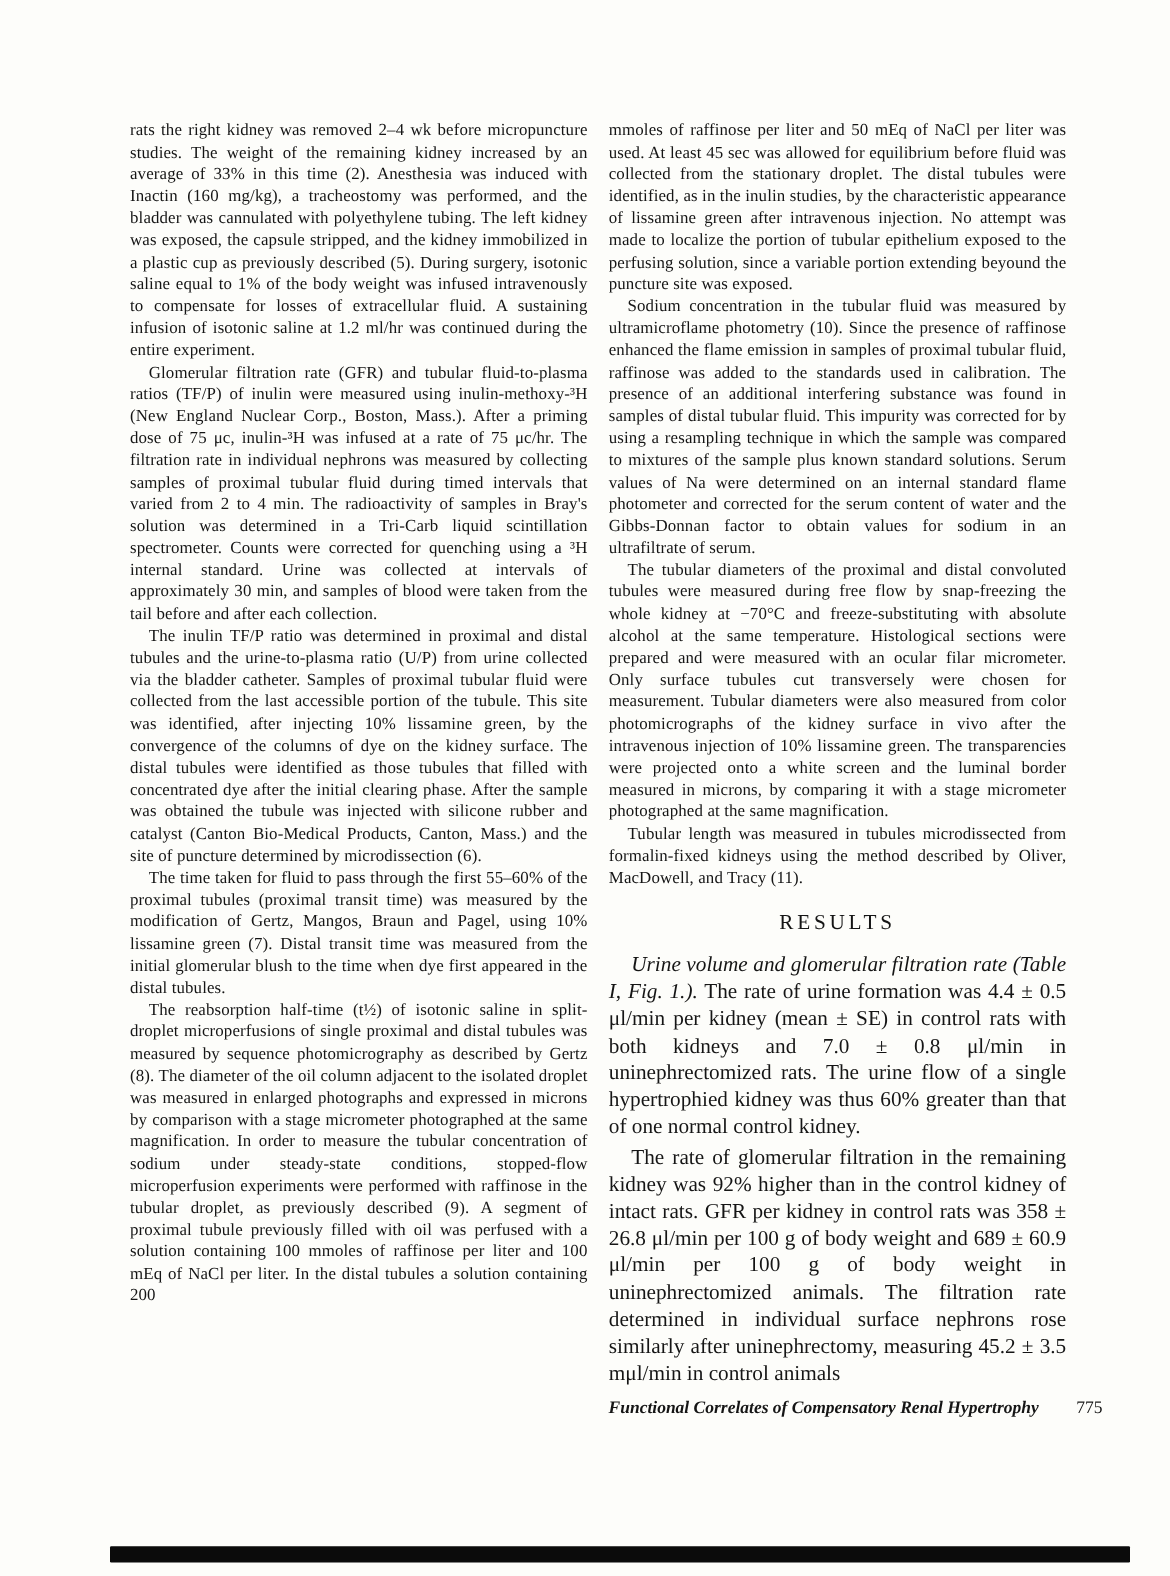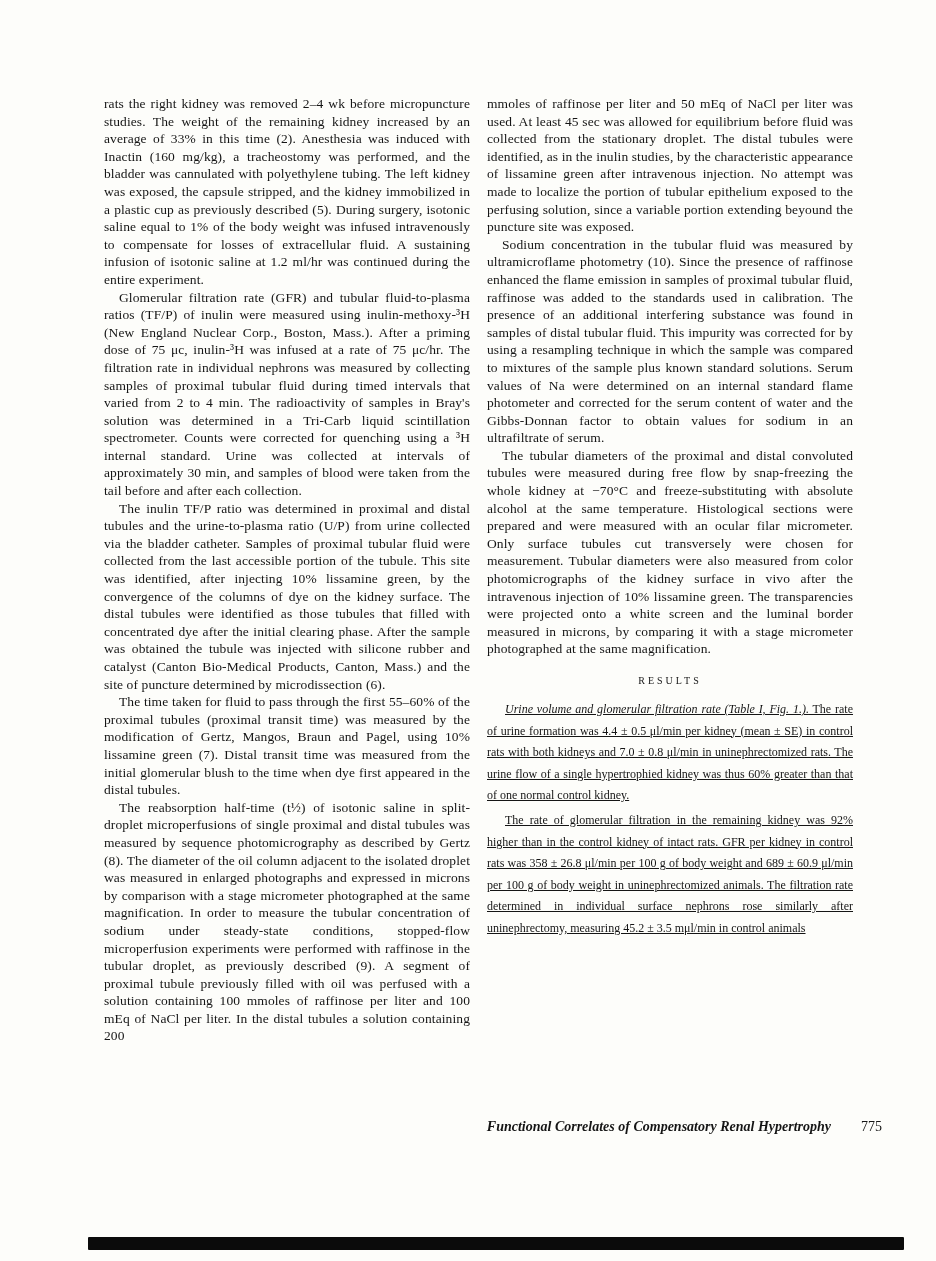--- a/index.html
+++ b/index.html
@@ -31,31 +31,30 @@
   .col p.small {
     margin: 0;
     font-size: 13.5px;
     line-height: 17.6px;
     text-align: justify;
     letter-spacing: 0.1px;
   }
   .col p.indent { text-indent: 15px; }
   .results-heading {
     margin: 17px 0 13px 0;
-    font-size: 10px;
+    font-size: 17px;
     font-weight: 400;
     letter-spacing: 3px;
     text-align: center;
   }
   .col p.large {
     margin: 0 0 3px 0;
-    font-size: 12px;
+    font-size: 17px;
     line-height: 21.6px;
     text-align: justify;
-    text-decoration: underline;
   }
   .col p.large.indent { text-indent: 18px; }
   .italic { font-style: italic; }
   .footer {
     position: absolute;
     top: 1119px;
     left: 104px;
     right: 86px;
     text-align: right;
     font-size: 14px;
@@ -91,20 +90,21 @@
       <p class="small indent">Glomerular filtration rate (GFR) and tubular fluid-to-plasma ratios (TF/P) of inulin were measured using inulin-methoxy-³H (New England Nuclear Corp., Boston, Mass.). After a priming dose of 75 μc, inulin-³H was infused at a rate of 75 μc/hr. The filtration rate in individual nephrons was measured by collecting samples of proximal tubular fluid during timed intervals that varied from 2 to 4 min. The radioactivity of samples in Bray's solution was determined in a Tri-Carb liquid scintillation spectrometer. Counts were corrected for quenching using a ³H internal standard. Urine was collected at intervals of approximately 30 min, and samples of blood were taken from the tail before and after each collection.</p>
       <p class="small indent">The inulin TF/P ratio was determined in proximal and distal tubules and the urine-to-plasma ratio (U/P) from urine collected via the bladder catheter. Samples of proximal tubular fluid were collected from the last accessible portion of the tubule. This site was identified, after injecting 10% lissamine green, by the convergence of the columns of dye on the kidney surface. The distal tubules were identified as those tubules that filled with concentrated dye after the initial clearing phase. After the sample was obtained the tubule was injected with silicone rubber and catalyst (Canton Bio-Medical Products, Canton, Mass.) and the site of puncture determined by microdissection (6).</p>
       <p class="small indent">The time taken for fluid to pass through the first 55–60% of the proximal tubules (proximal transit time) was measured by the modification of Gertz, Mangos, Braun and Pagel, using 10% lissamine green (7). Distal transit time was measured from the initial glomerular blush to the time when dye first appeared in the distal tubules.</p>
       <p class="small indent">The reabsorption half-time (t½) of isotonic saline in split-droplet microperfusions of single proximal and distal tubules was measured by sequence photomicrography as described by Gertz (8). The diameter of the oil column adjacent to the isolated droplet was measured in enlarged photographs and expressed in microns by comparison with a stage micrometer photographed at the same magnification. In order to measure the tubular concentration of sodium under steady-state conditions, stopped-flow microperfusion experiments were performed with raffinose in the tubular droplet, as previously described (9). A segment of proximal tubule previously filled with oil was perfused with a solution containing 100 mmoles of raffinose per liter and 100 mEq of NaCl per liter. In the distal tubules a solution containing 200</p>
     </div>
 
     <div class="col">
       <p class="small">mmoles of raffinose per liter and 50 mEq of NaCl per liter was used. At least 45 sec was allowed for equilibrium before fluid was collected from the stationary droplet. The distal tubules were identified, as in the inulin studies, by the characteristic appearance of lissamine green after intravenous injection. No attempt was made to localize the portion of tubular epithelium exposed to the perfusing solution, since a variable portion extending beyound the puncture site was exposed.</p>
       <p class="small indent">Sodium concentration in the tubular fluid was measured by ultramicroflame photometry (10). Since the presence of raffinose enhanced the flame emission in samples of proximal tubular fluid, raffinose was added to the standards used in calibration. The presence of an additional interfering substance was found in samples of distal tubular fluid. This impurity was corrected for by using a resampling technique in which the sample was compared to mixtures of the sample plus known standard solutions. Serum values of Na were determined on an internal standard flame photometer and corrected for the serum content of water and the Gibbs-Donnan factor to obtain values for sodium in an ultrafiltrate of serum.</p>
       <p class="small indent">The tubular diameters of the proximal and distal convoluted tubules were measured during free flow by snap-freezing the whole kidney at −70°C and freeze-substituting with absolute alcohol at the same temperature. Histological sections were prepared and were measured with an ocular filar micrometer. Only surface tubules cut transversely were chosen for measurement. Tubular diameters were also measured from color photomicrographs of the kidney surface in vivo after the intravenous injection of 10% lissamine green. The transparencies were projected onto a white screen and the luminal border measured in microns, by comparing it with a stage micrometer photographed at the same magnification.</p>
+      <p class="small indent">Tubular length was measured in tubules microdissected from formalin-fixed kidneys using the method described by Oliver, MacDowell, and Tracy (11).</p>
 
       <h2 class="results-heading">RESULTS</h2>
 
       <p class="large indent"><span class="italic">Urine volume and glomerular filtration rate (Table I, Fig. 1.).</span><span> The rate of urine formation was 4.4 ± 0.5 μl/min per kidney (mean ± SE) in control rats with both kidneys and 7.0 ± 0.8 μl/min in uninephrectomized rats. The urine flow of a single hypertrophied kidney was thus 60% greater than that of one normal control kidney.</span></p>
 
       <p class="large indent"><span>The rate of glomerular filtration in the remaining kidney was 92% higher than in the control kidney of intact rats. GFR per kidney in control rats was 358 ± 26.8 μl/min per 100 g of body weight and 689 ± 60.9 μl/min per 100 g of body weight in uninephrectomized animals. The filtration rate determined in individual surface nephrons rose similarly after uninephrectomy, measuring 45.2 ± 3.5 mμl/min in control animals</span></p>
     </div>
 
   </div>
 

